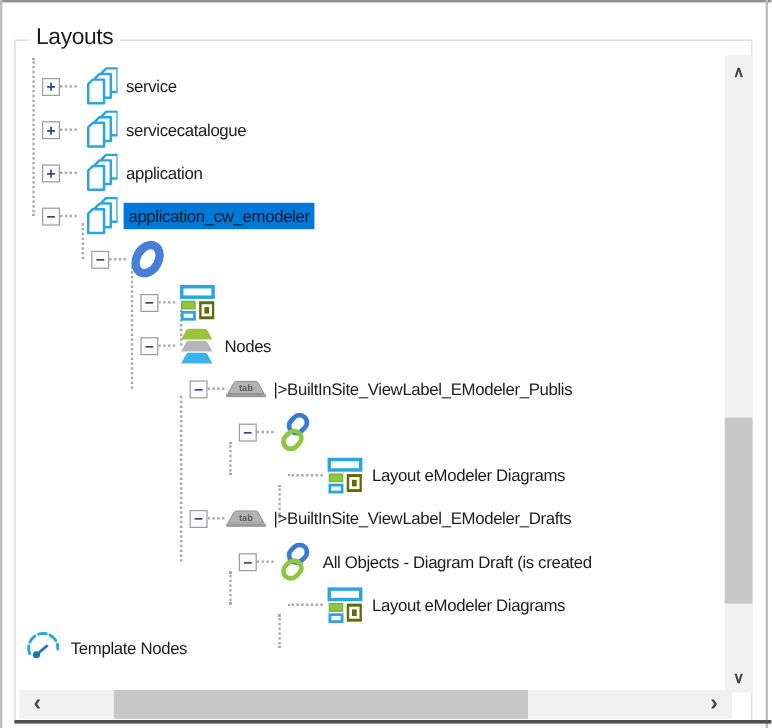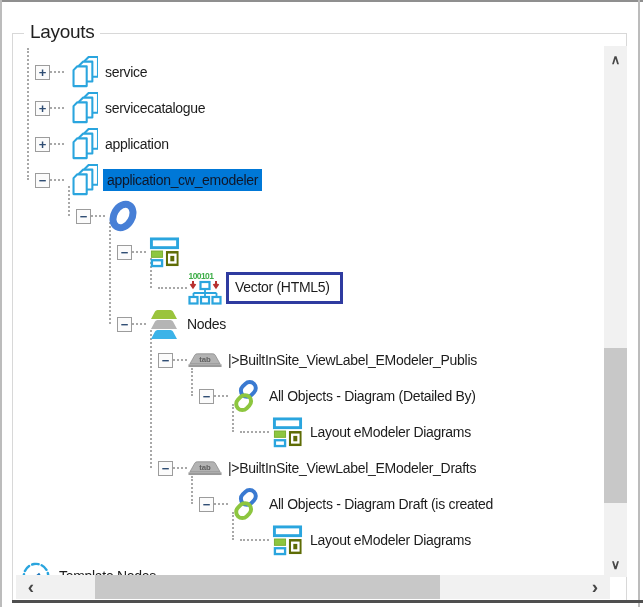--- a/index.html
+++ b/index.html
@@ -135,42 +135,20 @@
           <span class="ic">
             <svg width="31" height="32" viewBox="0 0 32 32">
     <rect x="2.5" y="2.5" width="27" height="9" fill="#ffffff" stroke="#2aa5de" stroke-width="3"></rect>
     <rect x="2.5" y="15" width="11.5" height="6.5" fill="#8dc63f" stroke="#79ad31" stroke-width="1"></rect>
     <rect x="3" y="24.5" width="10.5" height="6" fill="#ffffff" stroke="#2aa5de" stroke-width="2.4"></rect>
     <rect x="17.5" y="15" width="13" height="15.5" fill="#5e6c05"></rect>
     <rect x="20.8" y="18.8" width="6.5" height="8" fill="none" stroke="#ffffff" stroke-width="2.4"></rect>
   </svg>
           </span>
         </div>
-        <div class="row" style="padding-left: 142px;">
-          <span class="hline long"></span>
-          <span class="ic">
-            <svg width="34" height="34" viewBox="0 0 34 34">
-    <text class="bin" x="0.5" y="8" font-size="8.5" font-weight="bold" fill="#3fae49" letter-spacing="-0.6">100101</text>
-    <g stroke="#b8312f" stroke-width="2" fill="none">
-      <path d="M5 10 v5.5"></path>
-                <path d="M2.6 13 L5 16.5 L7.4 13"></path>
-      <path d="M28 10 v5.5"></path>
-                <path d="M25.6 13 L28 16.5 L30.4 13"></path>
-    </g>
-    <rect x="12.5" y="11" width="9" height="7" fill="#ffffff" stroke="#2aa5de" stroke-width="2.2"></rect>
-    <path d="M17 18 v4 M5.5 22 h23 M5.5 22 v4 M17 22 v4 M28.5 22 v4" stroke="#2aa5de" stroke-width="1.8" fill="none"></path>
-    <g fill="#ffffff" stroke="#2aa5de" stroke-width="2.2">
-      <rect x="1.5" y="26" width="8" height="6.5"></rect>
-      <rect x="13" y="26" width="8" height="6.5"></rect>
-      <rect x="24.5" y="26" width="8" height="6.5"></rect>
-    </g>
-  </svg>
-          </span>
-          <span class="lab boxed">Vector (HTML5)</span>
-        </div>
         <div class="row" style="padding-left: 101px;">
           <span class="exp">−</span>
           <span class="hline"></span>
           <span class="ic">
             <svg width="32" height="33" viewBox="0 0 32 33">
     <path d="M3 11 L7 3.5 Q7.8 2 9.5 2 L22.5 2 Q24.2 2 25 3.5 L29 11 Z" fill="#9ac43c"></path>
     <path d="M3 21 L7 13.5 Q7.8 12 9.5 12 L22.5 12 Q24.2 12 25 13.5 L29 21 Z" fill="#b5b5b5"></path>
     <path d="M3 31 L7 23.5 Q7.8 22 9.5 22 L22.5 22 Q24.2 22 25 23.5 L29 31 Z" fill="#3cb3e8"></path>
   </svg>
           </span>
@@ -190,21 +168,20 @@
         </div>
         <div class="row" style="padding-left: 183px;">
           <span class="exp">−</span>
           <span class="hline"></span>
           <span class="ic">
             <svg width="32" height="33" viewBox="0 0 34 34">
     <rect x="13" y="1" width="13" height="17" rx="6.5" fill="none" stroke="#3a7ad1" stroke-width="4.2" transform="rotate(45 19.5 9.5)"></rect>
     <rect x="8" y="15" width="13" height="17" rx="6.5" fill="none" stroke="#8dc63f" stroke-width="4.2" transform="rotate(45 14.5 23.5)"></rect>
   </svg>
           </span>
-          <span class="lab">All Objects - Diagram (Detailed By)</span>
         </div>
         <div class="row" style="padding-left: 224px;">
           <span class="hline long"></span>
           <span class="ic">
             <svg width="31" height="32" viewBox="0 0 32 32">
     <rect x="2.5" y="2.5" width="27" height="9" fill="#ffffff" stroke="#2aa5de" stroke-width="3"></rect>
     <rect x="2.5" y="15" width="11.5" height="6.5" fill="#8dc63f" stroke="#79ad31" stroke-width="1"></rect>
     <rect x="3" y="24.5" width="10.5" height="6" fill="#ffffff" stroke="#2aa5de" stroke-width="2.4"></rect>
     <rect x="17.5" y="15" width="13" height="15.5" fill="#5e6c05"></rect>
     <rect x="20.8" y="18.8" width="6.5" height="8" fill="none" stroke="#ffffff" stroke-width="2.4"></rect>

